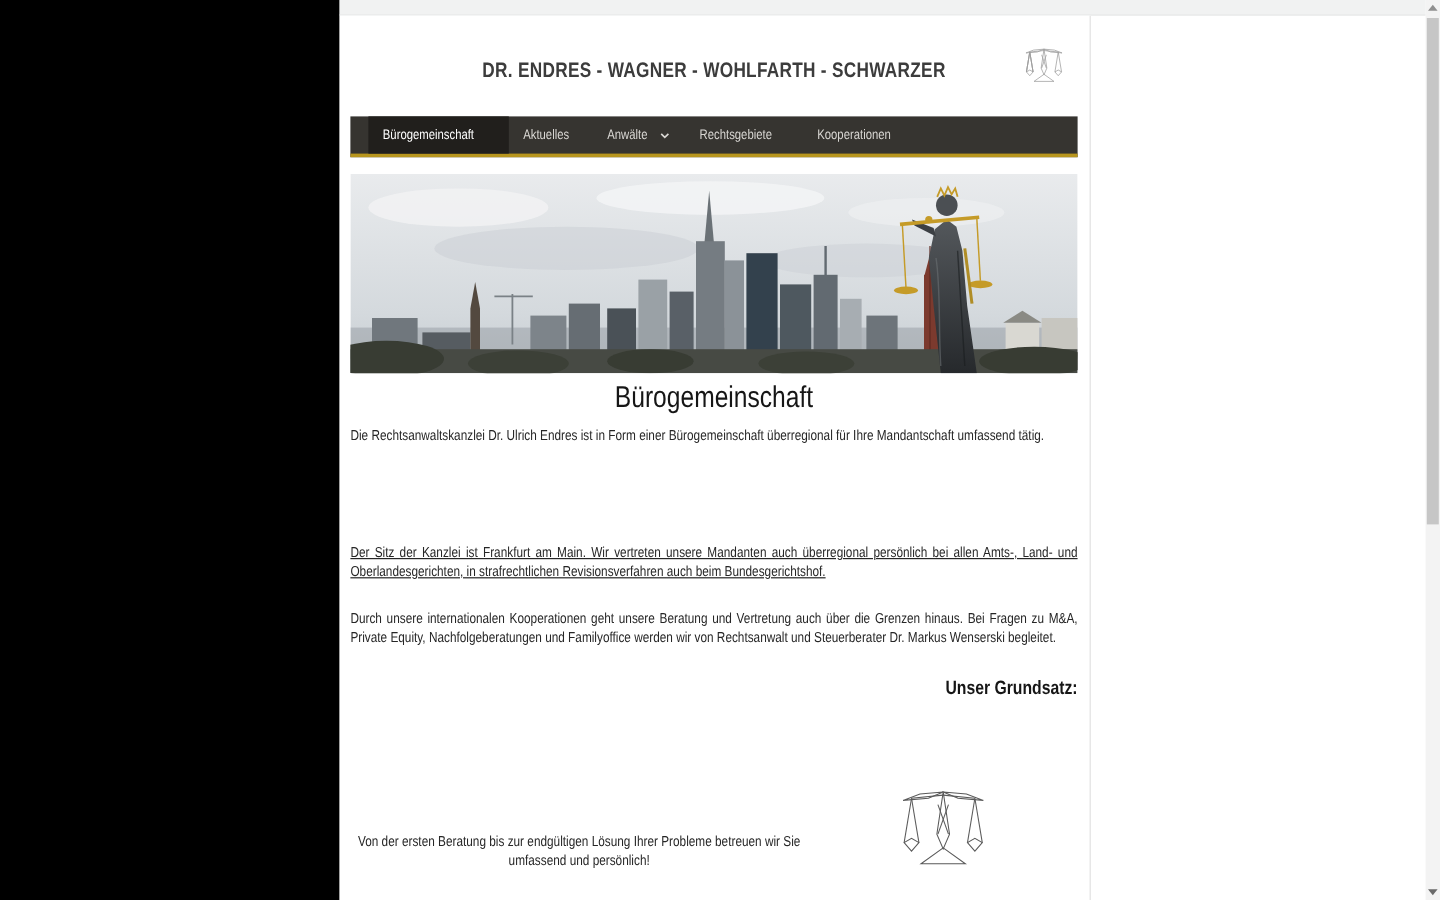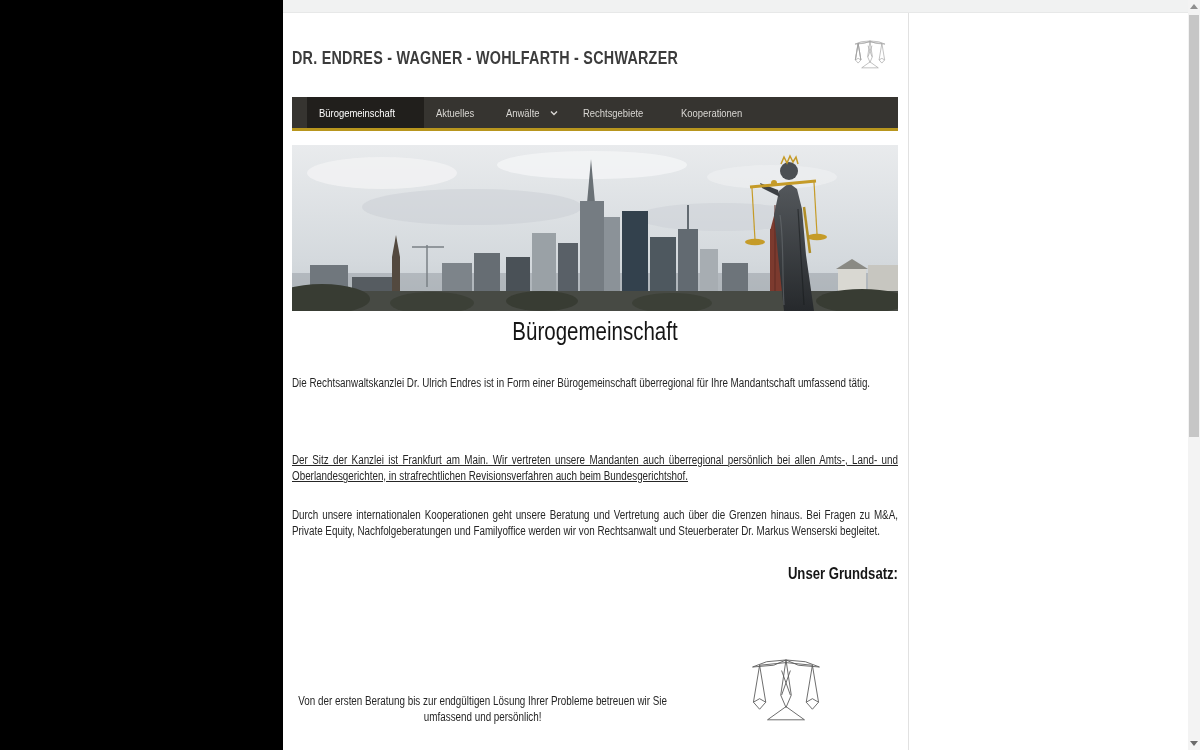--- a/index.html
+++ b/index.html
@@ -11,42 +11,42 @@
   .top-strip{position:absolute;left:283px;top:0;width:905px;height:13px;background:#f1f2f2;
              border-bottom:1px solid #e7e8e8;box-sizing:border-box;}
 
   
   .content-col{position:absolute;left:283px;top:13px;width:625px;height:737px;background:#ffffff;
                border-right:1px solid #e1e1e1;box-sizing:content-box;}
 
   .cond{transform:scaleX(.82);transform-origin:0 0;display:block;}
 
   .site-title{position:absolute;left:9px;top:23px;width:739px;font-size:17.5px;letter-spacing:.3px;
-              color:#3c3c3c;white-space:nowrap;}
+              color:#3c3c3c;white-space:nowrap;text-align:center;}
   .site-subtitle{position:absolute;left:9px;top:46px;width:739px;font-size:11px;color:#4a4a4a;white-space:nowrap;}
   .header-scales{position:absolute;left:567px;top:24px;width:40px;height:34px;}
 
   
   .nav{position:absolute;left:9px;top:84px;width:606px;height:34px;background:#363430;
        border-bottom:3px solid #b8961e;box-sizing:border-box;display:flex;align-items:stretch;
        padding-left:15px;}
   .nav-item{display:flex;align-items:center;padding:0 12px;color:#d9d7d3;font-size:11.5px;
             cursor:pointer;text-decoration:none;}
   .nav-item.active{background:#211f1c;color:#ffffff;}
   .nav-item .lbl{transform:scaleX(.82);transform-origin:0 50%;display:inline-block;white-space:nowrap;}
   .chev{margin-left:2px;flex:0 0 auto;}
 
   
   .hero{position:absolute;left:9px;top:132px;width:606px;height:166px;overflow:hidden;}
 
   .page-h1{position:absolute;left:9px;top:304px;width:739px;font-size:25px;font-weight:400;
            color:#161616;text-align:center;}
   .body-p{position:absolute;left:9px;width:739px;font-size:12px;line-height:16px;color:#262626;
           text-align:justify;}
-  .p1{top:350px;} .p2{top:392px;} .p3{top:427px;text-decoration:underline;} .p4{top:482px;}
+  .p1{top:330px;} .p2{top:392px;} .p3{top:427px;text-decoration:underline;} .p4{top:482px;}
   .page-h2{position:absolute;left:9px;top:552px;width:739px;font-size:16px;font-weight:700;color:#161616;text-align:right;}
   .grundsatz-text{position:absolute;left:9px;top:668px;width:465px;font-size:12px;line-height:16px;
                   color:#262626;text-align:center;}
   .scales-drawing{position:absolute;left:459px;top:637px;width:88px;height:78px;}
 
   
   .scrollbar{position:absolute;left:1188px;top:0;width:12px;height:750px;background:#f3f3f3;}
   .scroll-thumb{position:absolute;left:1px;top:15px;width:10px;height:422px;background:#c6c6c6;}
   .scroll-arrow{position:absolute;left:2px;width:0;height:0;border-left:4px solid transparent;
                 border-right:4px solid transparent;}

